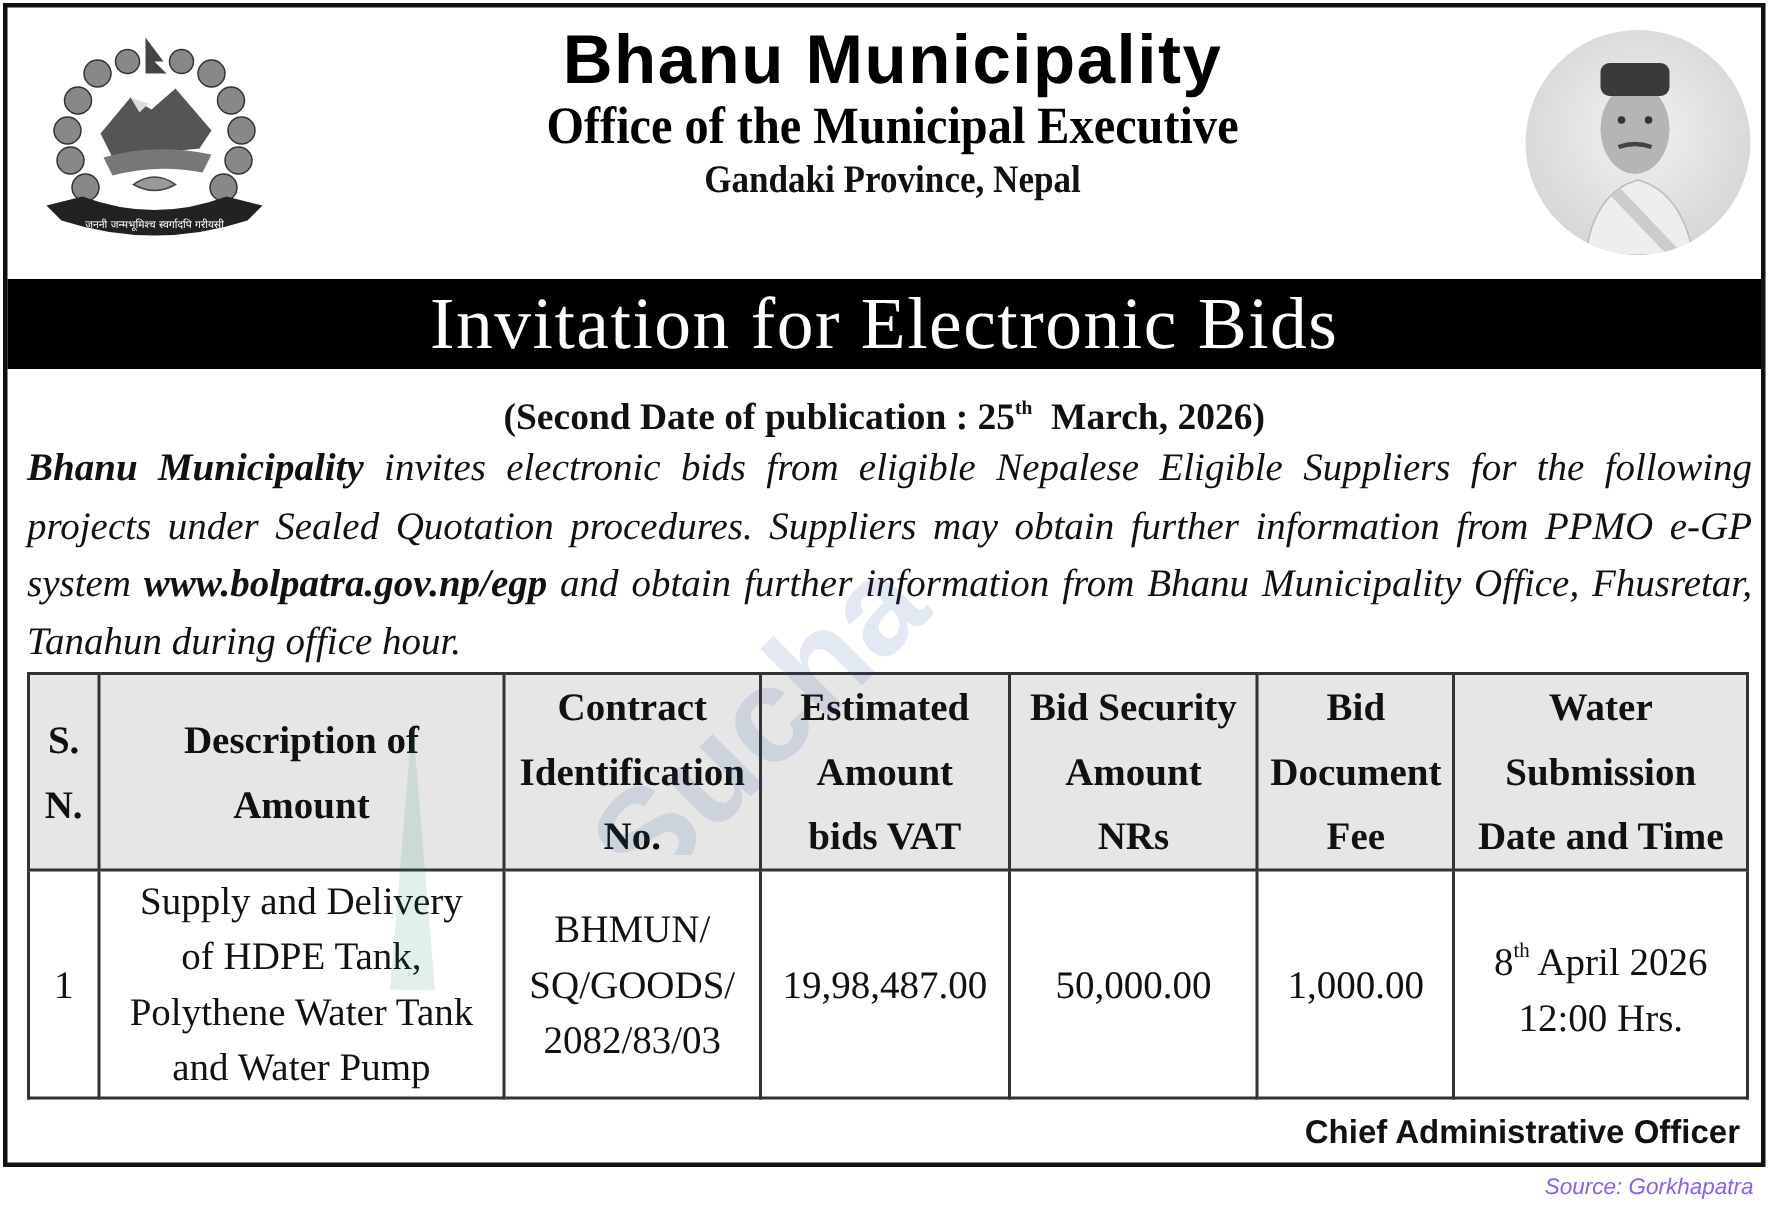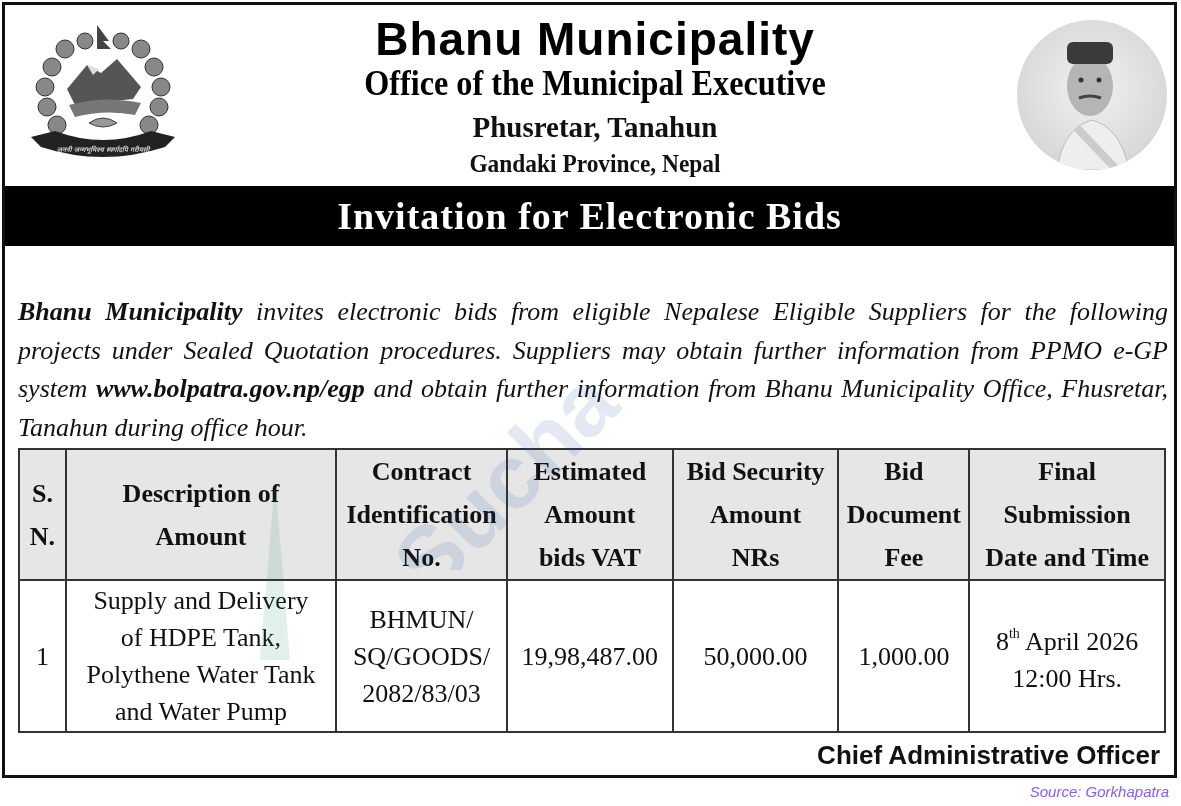--- a/index.html
+++ b/index.html
@@ -5,34 +5,34 @@
     * { box-sizing: border-box; margin: 0; padding: 0; }
     html, body { width: 1181px; height: 806px; background: #ffffff; overflow: hidden; }
     body { position: relative; font-family: "Liberation Serif", serif; color: #111; }
 
     .frame {
       position: absolute; left: 2px; top: 2px; width: 1175px; height: 776px;
       border: 3px solid #111; background: #fff;
     }
 
     
-    .emblem { position: absolute; left: 20px; top: 14px; width: 156px; height: 150px; font-style: italic; }
+    .emblem { position: absolute; left: 20px; top: 14px; width: 156px; height: 150px; }
     .portrait-wrap { position: absolute; left: 1010px; top: 14px; width: 154px; height: 152px; }
     .portrait { width: 150px; height: 150px; border-radius: 50%; background: radial-gradient(circle at 50% 45%, #f2f2f2 0%, #d8d8d8 70%, #c8c8c8 100%); position: relative; overflow: hidden; margin: 1px auto; }
     .header-text { position: absolute; left: 190px; top: 8px; width: 800px; text-align: center; }
     .title-main { font-family: "Liberation Sans", sans-serif; font-weight: bold; font-size: 46px; line-height: 52px; letter-spacing: 1px; color: #000; }
     .title-sub { font-family: "Liberation Serif", serif; font-weight: bold; font-size: 35px; line-height: 38px; color: #000; transform: scaleX(0.92); }
     .title-loc { font-weight: bold; font-size: 29px; line-height: 40px; margin-top: 4px; }
     .title-prov { font-weight: bold; font-size: 26px; line-height: 34px; transform: scaleX(0.9); }
 
     .banner {
       position: absolute; left: 0; top: 181px; width: 1169px; height: 60px;
       background: #000; color: #fff; text-align: center;
-      font-family: "Liberation Serif", serif; font-weight: bold;
-      font-size: 38px; line-height: 60px; letter-spacing: 1px;
+      font-family: "Liberation Serif", serif; font-weight: normal;
+      font-size: 49px; line-height: 60px; letter-spacing: 1px;
     }
     .pubdate { position: absolute; left: 0; top: 250px; width: 1169px; text-align: center; font-weight: bold; font-size: 25px; line-height: 34px; }
     .pubdate sup { font-size: 13px; vertical-align: 10px; }
 
     .intro {
       position: absolute; left: 13px; top: 288px; width: 1150px;
       font-size: 26px; line-height: 38.5px; text-align: justify; text-align-last: left; font-style: italic;
     }
 
     
@@ -40,21 +40,21 @@
       position: absolute; left: 13px; top: 443px; width: 1148px;
       border-collapse: collapse; font-size: 26px;
     }
     .bids th, .bids td { border: 2px solid #333; text-align: center; vertical-align: middle; }
     .bids th { background: #e6e6e6; font-weight: bold; line-height: 43px; height: 130px; }
     .bids td { line-height: 37px; height: 152px; }
     .bids td sup { font-size: 14px; vertical-align: 12px; }
 
     .signatory {
       position: absolute; right: 14px; top: 733px;
-      font-family: "Liberation Sans", sans-serif; font-weight: bold; font-size: 26px; line-height: 34px;
+      font-family: "Liberation Sans", sans-serif; font-weight: bold; font-size: 22px; line-height: 34px;
     }
     .source {
       position: absolute; right: 12px; top: 782px;
       font-family: "Liberation Sans", sans-serif; font-style: italic; font-size: 15px; line-height: 20px; color: #8b5cf6;
     }
 
     .watermark { position: absolute; pointer-events: none; opacity: 0.12; }
   </style>
 </head>
 <body>
@@ -83,40 +83,40 @@
       <path d="M44 86 Q78 76 116 84 L110 96 Q80 90 50 98 Z" fill="#777"></path>
       <path d="M64 104 Q78 94 92 104 Q78 112 64 104 Z" fill="#999" stroke="#444"></path>
       <path d="M6 118 L30 112 Q78 130 126 112 L150 118 L140 128 Q78 148 16 128 Z" fill="#222"></path>
       <text x="78" y="133" font-size="7" fill="#fff" text-anchor="middle" font-family="DejaVu Sans, sans-serif">जननी जन्मभूमिश्च स्वर्गादपि गरीयसी</text>
     </svg>
   </div>
 
   <div class="header-text">
     <div class="title-main">Bhanu Municipality</div>
     <div class="title-sub">Office of the Municipal Executive</div>
-    <div class="title-loc">Phusretar, Tanahun</div>
     <div class="title-prov">Gandaki Province, Nepal</div>
   </div>
 
   <div class="portrait-wrap">
     <div class="portrait">
       <svg width="150" height="150" viewBox="0 0 150 150">
         <path d="M40 150 Q46 108 75 100 Q104 108 112 150 Z" fill="#eee" stroke="#bbb"></path>
         <path d="M60 108 L100 150" stroke="#ccc" stroke-width="8"></path>
         <ellipse cx="73" cy="66" rx="23" ry="30" fill="#b5b5b5"></ellipse>
         <rect x="50" y="22" width="46" height="22" rx="6" fill="#3a3a3a"></rect>
         <path d="M62 78 Q73 74 84 78" stroke="#444" stroke-width="3" fill="none"></path>
         <circle cx="64" cy="60" r="2.5" fill="#333"></circle>
           <circle cx="82" cy="60" r="2.5" fill="#333"></circle>
       </svg>
     </div>
   </div>
 
   <div class="banner">Invitation for Electronic Bids</div>
 
+  <div class="pubdate"><span>(Second Date of publication : 25</span><sup>th</sup><span style="white-space:pre">  March, 2026)</span></div>
 
   <p class="intro"><b>Bhanu Municipality</b><span> invites electronic bids from eligible Nepalese Eligible Suppliers for the following projects under Sealed Quotation procedures. Suppliers may obtain further information from PPMO e-GP system </span><b>www.bolpatra.gov.np/egp</b><span> and obtain further information from Bhanu Municipality Office, Fhusretar, Tanahun during office hour.</span></p>
 
   <table class="bids">
     <colgroup>
       <col style="width:47px">
         <col style="width:271px">
         <col style="width:171px">
         <col style="width:166px">
         <col style="width:166px">
@@ -124,21 +124,21 @@
         <col style="width:196px">
     </colgroup>
     <thead>
       <tr>
         <th><span>S.</span><br><span>N.</span></th>
         <th><span>Description of</span><br><span>Amount</span></th>
         <th><span>Contract</span><br><span>Identification</span><br><span>No.</span></th>
         <th><span>Estimated</span><br><span>Amount</span><br><span>bids VAT</span></th>
         <th><span>Bid Security</span><br><span>Amount</span><br><span>NRs</span></th>
         <th><span>Bid</span><br><span>Document</span><br><span>Fee</span></th>
-        <th><span>Final</span><br><span>Submission</span><br><span>Date and Time</span></th>
+        <th><span>Water</span><br><span>Submission</span><br><span>Date and Time</span></th>
       </tr>
     </thead>
     <tbody>
       <tr>
         <td>1</td>
         <td><span>Supply and Delivery</span><br><span>of HDPE Tank,</span><br><span>Polythene Water Tank</span><br><span>and Water Pump</span></td>
         <td><span>BHMUN/</span><br><span>SQ/GOODS/</span><br><span>2082/83/03</span></td>
         <td>19,98,487.00</td>
         <td>50,000.00</td>
         <td>1,000.00</td>

